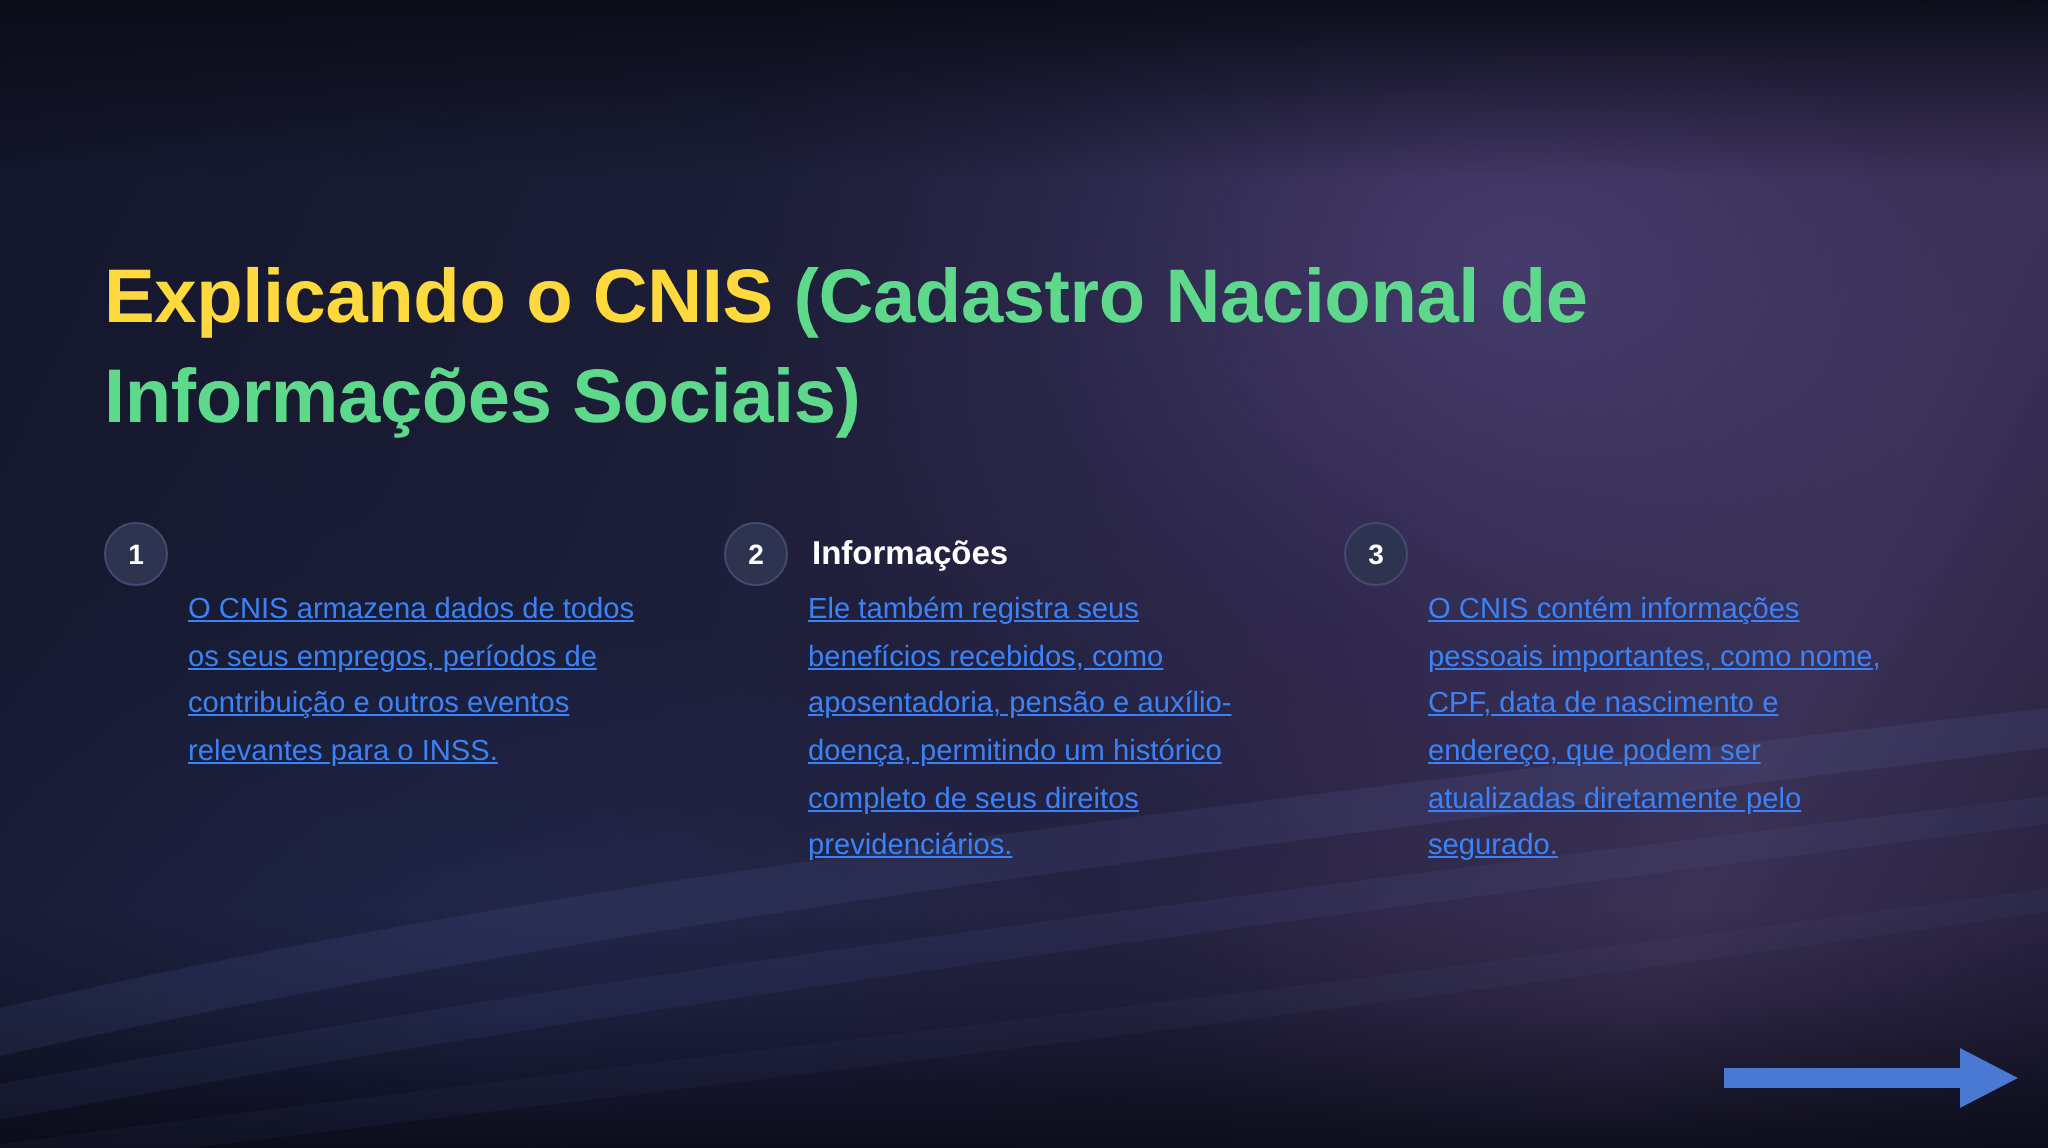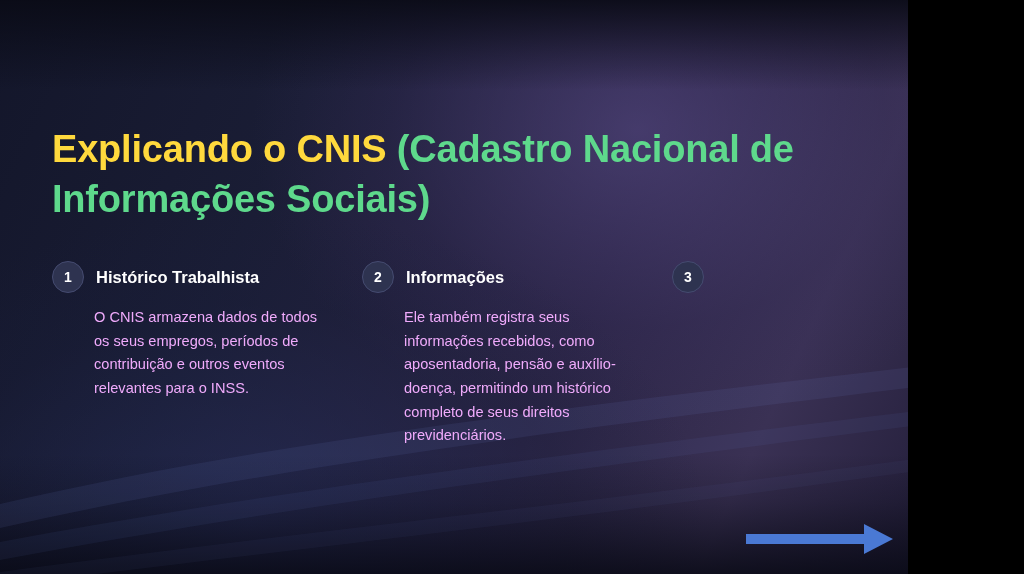--- a/index.html
+++ b/index.html
@@ -2,21 +2,21 @@
 <html><head>
 <meta charset="utf-8">
 <style>
   html, body {
     margin: 0;
     padding: 0;
     background: #000;
   }
   .slide {
     position: relative;
-    width: 908px;
+    width: 1024px;
     height: 574px;
     overflow: hidden;
     background: #1d1f33;
     font-family: "Liberation Sans", sans-serif;
   }
   
   .bg-base {
     position: absolute;
     inset: 0;
     background: linear-gradient(115deg, #13162a 0%, #1a1d35 30%, #2a2444 62%, #3a3154 82%, #241f3b 100%);
@@ -110,26 +110,26 @@
     justify-content: center;
     flex: none;
   }
   .col-title {
     color: #ffffff;
     font-size: 16.5px;
     font-weight: bold;
     white-space: nowrap;
   }
   .col-body {
-    margin-top: 12px;
     margin-left: 42px;
-    color: #f0abfc;
+    color: #3b82f6;
     font-size: 14.6px;
     line-height: 1.62;
     font-weight: 400;
+    text-decoration: underline;
   }
 
   .arrow {
     position: absolute;
     right: 14px;
     bottom: 18px;
     width: 148px;
     height: 34px;
     z-index: 6;
   }
@@ -154,37 +154,37 @@
 
     <div class="title">
       <span class="part-a">Explicando o CNIS </span><span class="part-b">(Cadastro Nacional de Informações Sociais)</span>
     </div>
 
     <div class="columns">
 
       <div class="col">
         <div class="col-head">
           <div class="badge">1</div>
-          <div class="col-title">Histórico Trabalhista</div>
         </div>
         <div class="col-body">O CNIS armazena dados de todos os seus empregos, períodos de contribuição e outros eventos relevantes para o INSS.</div>
       </div>
 
       <div class="col">
         <div class="col-head">
           <div class="badge">2</div>
           <div class="col-title">Informações</div>
         </div>
-        <div class="col-body">Ele também registra seus informações recebidos, como aposentadoria, pensão e auxílio-doença, permitindo um histórico completo de seus direitos previdenciários.</div>
+        <div class="col-body">Ele também registra seus benefícios recebidos, como aposentadoria, pensão e auxílio-doença, permitindo um histórico completo de seus direitos previdenciários.</div>
       </div>
 
       <div class="col">
         <div class="col-head">
           <div class="badge">3</div>
         </div>
+        <div class="col-body">O CNIS contém informações pessoais importantes, como nome, CPF, data de nascimento e endereço, que podem ser atualizadas diretamente pelo segurado.</div>
       </div>
 
     </div>
 
   </div>
 
   <svg class="arrow" viewBox="0 0 148 34">
     <path d="M0,12 L118,12 L118,2 L147,17 L118,32 L118,22 L0,22 Z" fill="#4a79d4"></path>
   </svg>
 </div>

